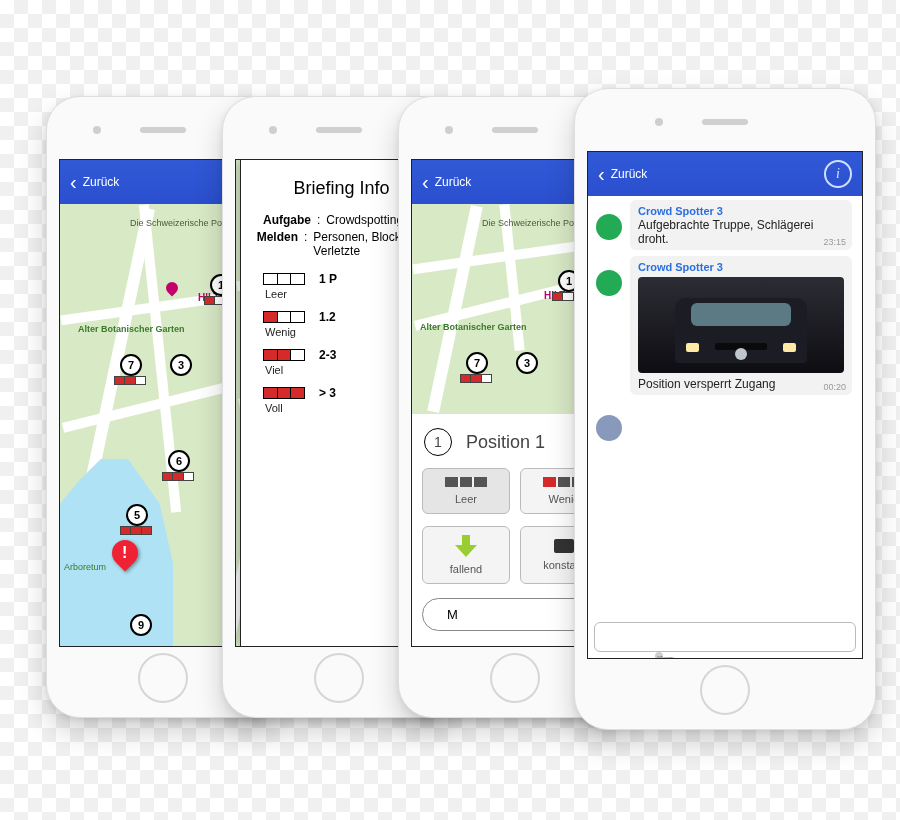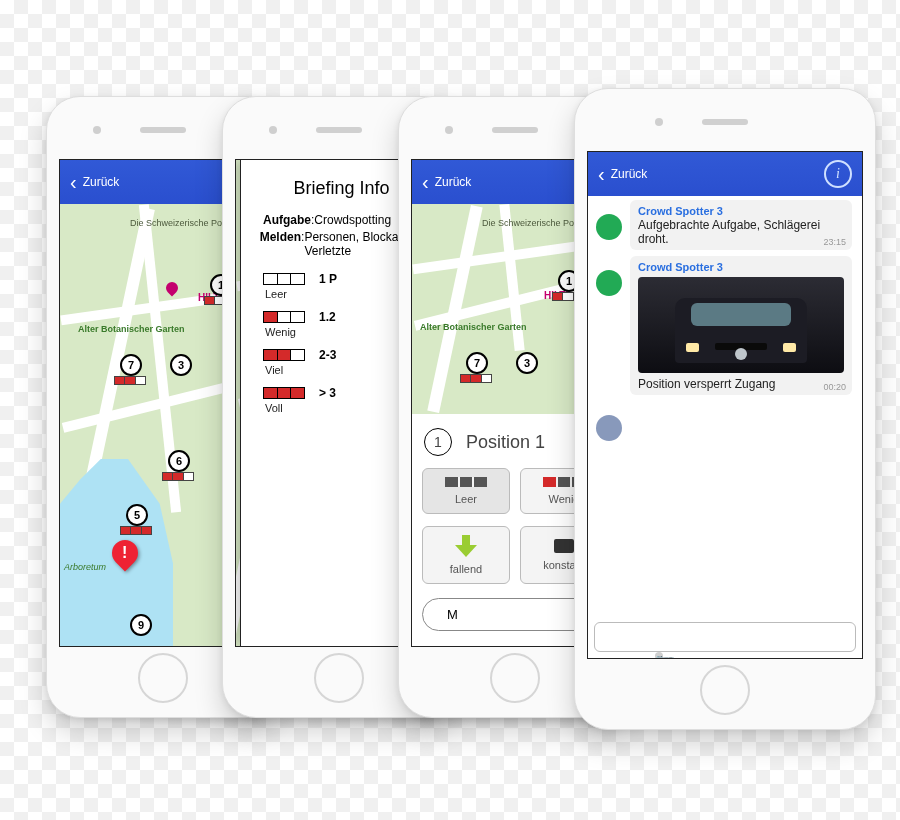--- a/index.html
+++ b/index.html
@@ -41,21 +41,21 @@
   .level{position:absolute;width:30px;height:7px;background:#fff;border:1px solid #444;display:flex;}
   .level i{flex:1;border-right:1px solid #444;}
   .level i:last-child{border-right:none;}
   .level i.on{background:#d42a2a;}
   .pin-alert{position:absolute;width:26px;height:26px;background:#e23;border-radius:50% 50% 50% 0;transform:rotate(-45deg);display:flex;align-items:center;justify-content:center;box-shadow:0 2px 4px rgba(0,0,0,.4);}
   .pin-alert span{transform:rotate(45deg);color:#fff;font-weight:700;}
   .small-pin{position:absolute;width:12px;height:12px;background:#c4006e;border-radius:50% 50% 50% 0;transform:rotate(-45deg);}
   
   .panel{position:absolute;top:0;left:4px;right:0;bottom:0;background:#fff;border-left:1px solid #222;box-shadow:-6px 0 10px rgba(0,0,0,.18);padding:14px 0 0 0;overflow:hidden;}
   .panel h3{margin:4px 0 14px 0;text-align:center;font-size:18px;font-weight:400;}
-  .panel .kv{display:flex;font-size:12px;margin:3px 0 3px 14px;}
+  .panel .kv{display:flex;font-size:12px;margin:3px 0 3px 14px;gap:6px;}
   .panel .kv b{width:56px;text-align:right;display:inline-block;}
   .panel .legend-row{display:flex;align-items:center;gap:14px;margin:10px 0 0 22px;font-size:12px;}
   .panel .legend-bar{width:40px;height:10px;background:#fff;border:1px solid #000;display:flex;}
   .panel .legend-bar i{flex:1;border-right:1px solid #000;}
   .panel .legend-bar i:last-child{border-right:none;}
   .panel .legend-bar i.on{background:#d42a2a;}
   .panel .legend-name{font-size:11px;margin:2px 0 8px 24px;color:#222;}
   .panel .close-row{display:flex;justify-content:center;margin-top:18px;}
   .btn-pill{border:1px solid #888;border-radius:22px;padding:8px 24px;font-size:13px;background:#fff;}
   
@@ -116,21 +116,21 @@
       </div>
       <div class="map">
         <div class="road a"></div>
           <div class="road b"></div>
           <div class="road c"></div>
           <div class="road d"></div>
         <div class="water"></div>
         <span class="poi" style="top:14px;left:70px;">Die Schweizerische Post</span>
         <span class="poi" style="top:120px;left:18px;color:#3a7a2b;font-weight:600;">Alter Botanischer Garten</span>
         <span class="poi" style="top:88px;left:138px;color:#c4006e;font-weight:700;font-size:10px;">HILTL</span>
-        <span class="poi" style="bottom:74px;left:4px;color:#3a7a2b;font-style:italic;">Arboretum</span>
+        <span class="poi" style="bottom:74px;left:4px;color:#3a7a2b;">Arboretum</span>
         <div class="small-pin" style="top:78px;left:106px;"></div>
 
         <div class="badge-num" style="top:70px;left:150px;">1</div>
         <div class="level" style="top:92px;left:144px;">
             <i class="on"></i>
             <i></i>
             <i></i>
           </div>
         <div class="badge-num" style="top:96px;left:172px;">14</div>
         <div class="level" style="top:118px;left:166px;">
@@ -324,21 +324,21 @@
         <span class="title">Zurück</span>
         <span class="spacer"></span>
         <span class="info-btn">i</span>
       </div>
 
       <div class="chat">
         <div class="msg">
           <div class="ava c3"></div>
           <div class="bubble">
             <div class="sender">Crowd Spotter 3</div>
-            <div class="text">Aufgebrachte Aufgabe, Schlägerei droht.</div>
+            <div class="text">Aufgebrachte Truppe, Schlägerei droht.</div>
             <div class="time">23:15</div>
           </div>
         </div>
         <div class="msg">
           <div class="ava c3"></div>
           <div class="bubble">
             <div class="sender">Crowd Spotter 3</div>
             <div class="photo">
               <div class="car">
                   <div class="grill"></div>

